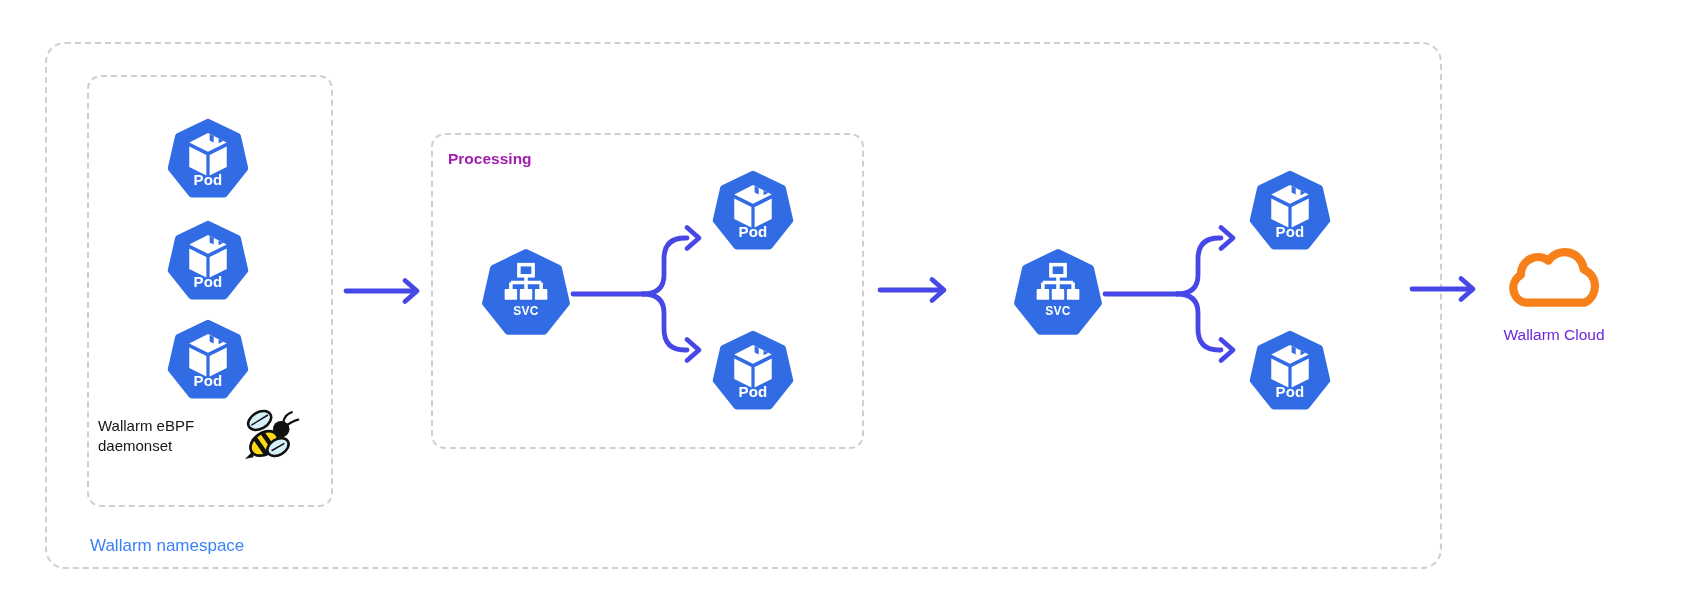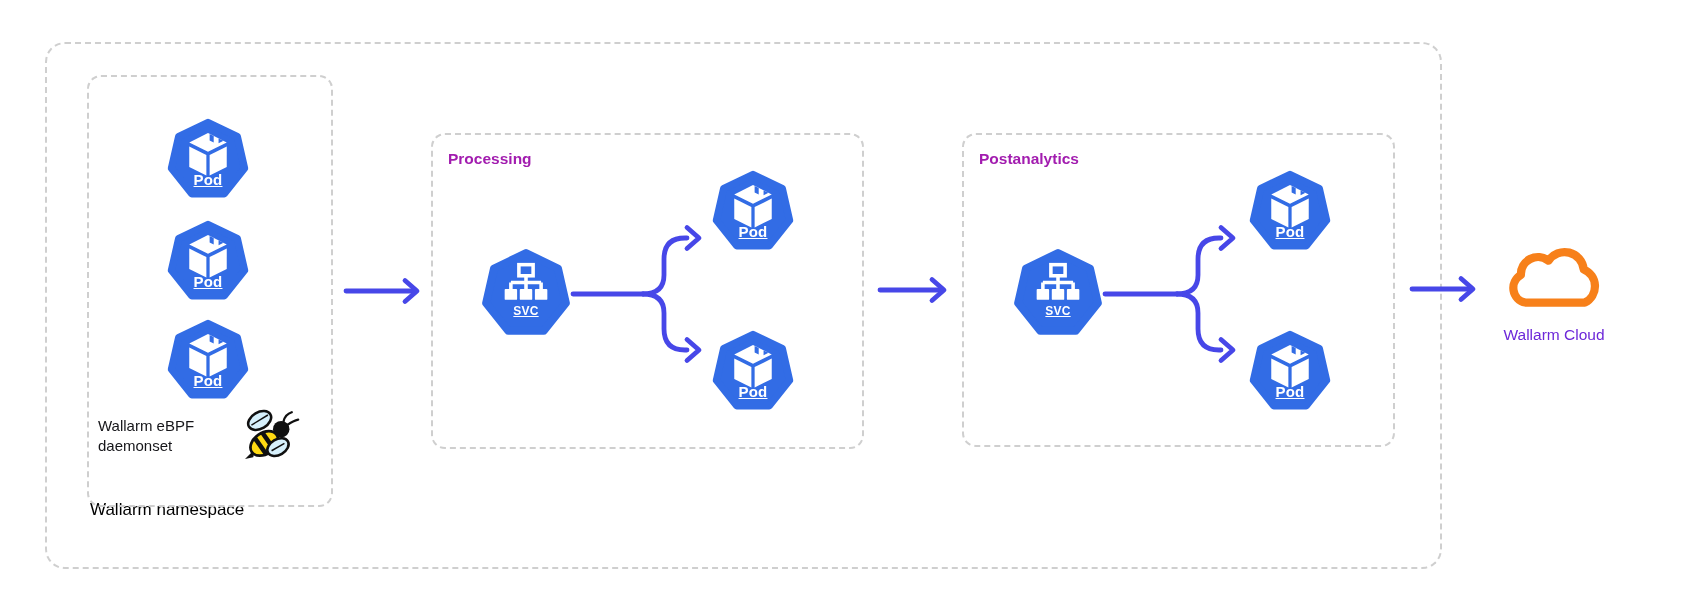--- a/index.html
+++ b/index.html
@@ -4,25 +4,25 @@
 <style>
   html,body{margin:0;padding:0;background:#ffffff;}
   .canvas{position:relative;width:1690px;height:616px;background:#ffffff;overflow:hidden;
           font-family:"Liberation Sans",sans-serif;}
   .dashed-box{position:absolute;border:2px dashed #cfcfcf;background:transparent;}
   .outer-box{left:45px;top:42px;width:1393px;height:523px;border-radius:20px;}
   .ds-box{left:87px;top:75px;width:242px;height:428px;border-radius:14px;}
   .proc-box{left:431px;top:133px;width:429px;height:312px;border-radius:14px;}
   .post-box{left:962px;top:133px;width:429px;height:310px;border-radius:14px;}
   .group-title{position:absolute;left:15px;top:15px;font-size:15.5px;font-weight:700;color:#a21caf;}
-  .ns-label{position:absolute;left:43px;top:456px;font-size:17px;color:#000000;}
+  .ns-label{position:absolute;left:43px;top:492px;font-size:17px;color:#3b82f6;}
   .node{position:absolute;}
   .node svg.hepta{display:block;width:100%;height:100%;}
   .node-label{position:absolute;left:0;right:0;text-align:center;color:#ffffff;font-weight:700;
-              letter-spacing:.2px;text-decoration:underline;}
+              letter-spacing:.2px;}
   .pod-node{width:88px;height:88px;}
   .pod-node .node-label{top:55px;font-size:15px;}
   .svc-node{width:96px;height:96px;}
   .svc-node .node-label{top:58px;font-size:12px;}
   .overlay{position:absolute;left:0;top:0;width:1690px;height:616px;pointer-events:none;}
   .ds-caption{position:absolute;left:98px;top:416px;width:148px;text-align:left;
               font-size:15px;line-height:20px;color:#16161a;}
   .bee{position:absolute;left:234px;top:400px;width:66px;height:74px;}
   .cloud-wrap{position:absolute;left:1496px;top:232px;width:116px;height:120px;text-align:center;}
   .cloud-wrap svg{display:block;margin:0 auto;width:112px;height:86px;}
@@ -127,23 +127,20 @@
       </svg>
     <span class="node-label">Pod</span>
   </div>
   <div class="node pod-node" style="left:709px;top:328px">
     <svg class="hepta">
         <use href="#pod-hepta"></use>
       </svg>
     <span class="node-label">Pod</span>
   </div>
 
-  <div class="dashed-box post-box">
-    <div class="group-title">Postanalytics</div>
-  </div>
   <div class="node svc-node" style="left:1010px;top:246px">
     <svg class="hepta">
         <use href="#svc-hepta"></use>
       </svg>
     <span class="node-label">SVC</span>
   </div>
   <div class="node pod-node" style="left:1246px;top:168px">
     <svg class="hepta">
         <use href="#pod-hepta"></use>
       </svg>

